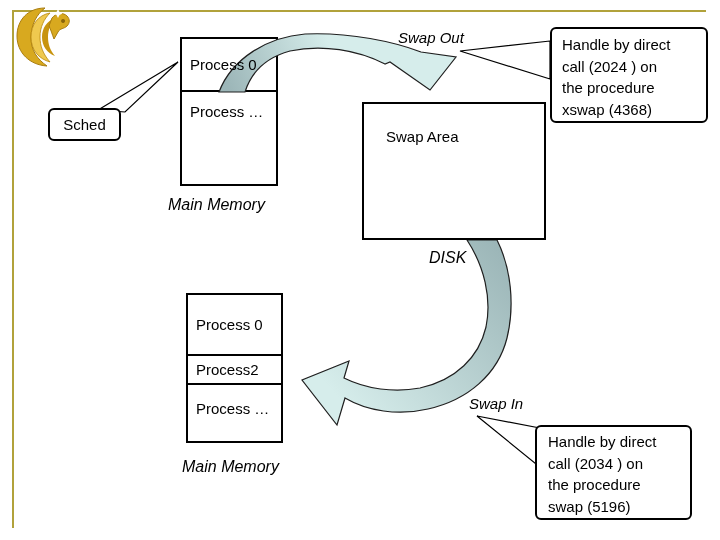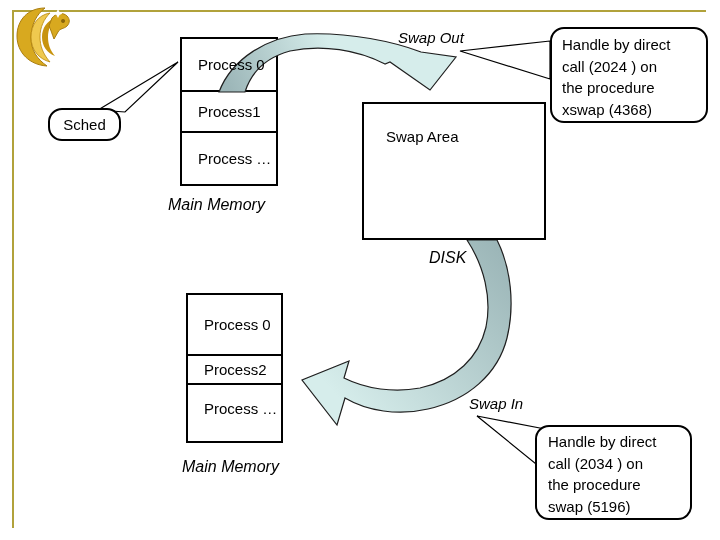--- a/index.html
+++ b/index.html
@@ -12,21 +12,21 @@
   .frame-left{position:absolute;left:12px;top:10px;width:2px;height:518px;background:#b1a23b;}
 
   
   .layer{position:absolute;left:0;top:0;width:720px;height:540px;}
 
   
   .mem-box{position:absolute;background:#fff;border:2px solid #000;box-sizing:border-box;
            display:flex;flex-direction:column;}
   #mem-top{left:180px;top:37px;width:98px;height:149px;}
   #mem-bottom{left:186px;top:293px;width:97px;height:150px;}
-  .mem-cell{box-sizing:border-box;display:flex;align-items:center;padding-left:16px;
+  .mem-cell{box-sizing:border-box;display:flex;align-items:center;padding-left:8px;
             font-size:15px;white-space:nowrap;}
   .mem-cell + .mem-cell{border-top:2px solid #000;}
   #mem-top .mem-cell:nth-child(1){height:51px;}
   #mem-top .mem-cell:nth-child(2){height:41px;}
   #mem-top .mem-cell:nth-child(3){height:53px;}
   #mem-bottom .mem-cell:nth-child(1){height:59px;}
   #mem-bottom .mem-cell:nth-child(2){height:29px;}
   #mem-bottom .mem-cell:nth-child(3){height:48px;}
   .mem-cell span{position:relative;z-index:4;}
 
@@ -37,21 +37,21 @@
 
   
   .txt{position:absolute;white-space:nowrap;font-style:italic;}
   #label-swap-out{left:398px;top:29px;font-size:15px;}
   #label-swap-in{left:469px;top:395px;font-size:15px;}
   #label-disk{left:429px;top:249px;font-size:16px;}
   #label-mm-top{left:168px;top:196px;font-size:16px;}
   #label-mm-bottom{left:182px;top:458px;font-size:16px;}
 
   
-  .callout{position:absolute;background:#fff;border:2px solid #000;border-radius:14px;
+  .callout{position:absolute;background:#fff;border:2px solid #000;border-radius:6px;
            box-sizing:border-box;}
   #callout-sched{left:48px;top:108px;width:73px;height:33px;display:flex;
                  align-items:center;justify-content:center;font-size:15px;}
   .callout.text4{font-size:15px;line-height:21.5px;}
   #callout-out{left:550px;top:27px;width:158px;height:96px;padding:5px 0 0 10px;}
   #callout-in{left:535px;top:425px;width:157px;height:95px;padding:4px 0 0 11px;}
 </style>
 </head>
 <body>
 
@@ -89,23 +89,20 @@
     <path d="M 545,429 L 477,416 L 536,464 Z" fill="#ffffff" stroke="#000" stroke-width="1.2"></path>
   </svg>
 
   <div class="callout" id="callout-sched">
     <span>Sched</span>
   </div>
 
   <div class="mem-box" id="mem-top">
     <div class="mem-cell">
         <span>Process 0</span>
-      </div>
-    <div class="mem-cell">
-        <span>Process1</span>
       </div>
     <div class="mem-cell">
         <span>Process …</span>
       </div>
   </div>
   <div class="txt" id="label-mm-top">Main Memory</div>
 
   <div id="swap-area">
     <div class="label">Swap Area</div>
   </div>

